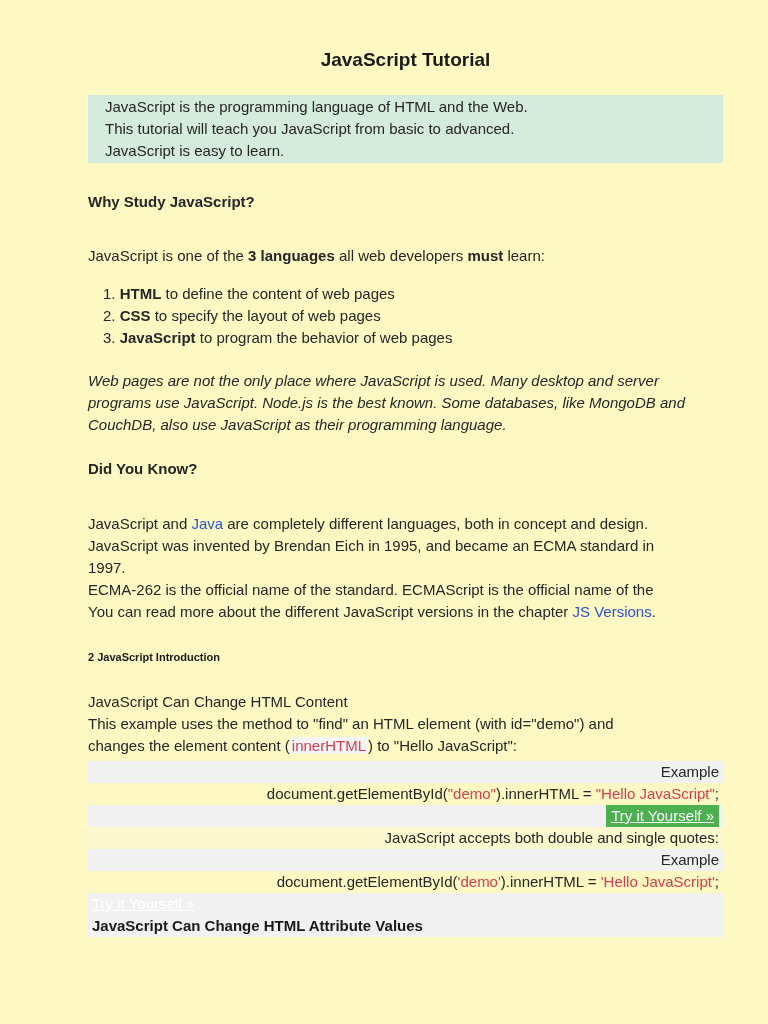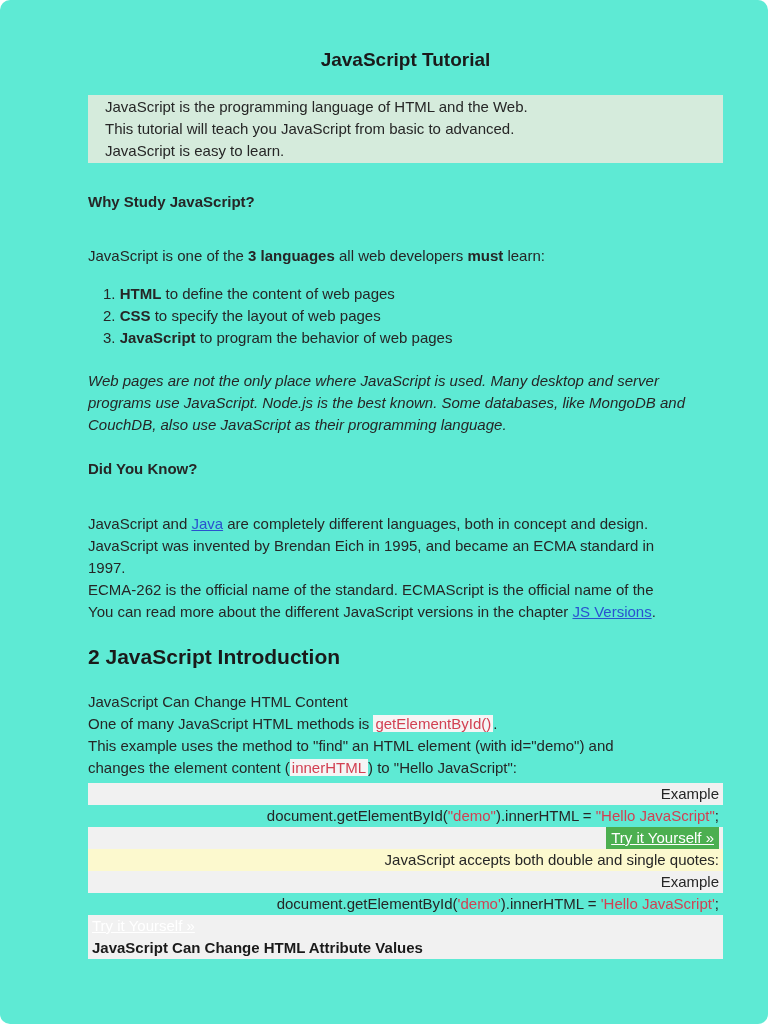--- a/index.html
+++ b/index.html
@@ -1,44 +1,43 @@
 <!DOCTYPE html>
 <html><head>
 <meta charset="utf-8">
 <style>
   html,body { margin:0; padding:0; background:#fff; }
   .page {
     position:relative;
     width:768px; height:1024px;
-    background:#5eead4;
+    background:#fef9c3;
     font-family:"Liberation Sans","DejaVu Sans",sans-serif;
     font-size:15px; line-height:22px;
     color:#262626;
     overflow:hidden;
-    border-radius:10px;
   }
   .content { padding:47px 45px 0 88px; }
 
   .title {
     margin:0; font-size:19px; line-height:26px;
     font-weight:bold; text-align:center; color:#1a1a1a;
   }
   .intro-box {
     margin-top:22px;
     background:#d5ebdc;
     padding:1px 17px;
   }
   .h3 { font-weight:bold; margin-top:28px; }
   .lead { margin-top:32px; }
   .olist { padding-left:15px;margin-top:16px; }
   .para2 { margin-top:21px;font-style:italic; }
   .dyk-heading { margin-top:22px; }
   .dyk-lines { margin-top:33px; }
   .h2 {
-    font-size:21px; line-height:24px; font-weight:bold;
+    font-size:11px; line-height:24px; font-weight:bold;
     margin-top:22px; color:#1a1a1a;
   }
   .intro2 { margin-top:22px; }
 
   .rows { margin-top:4px; }
   .row { min-height:22px; padding:0 4px;text-align:right; }
   .row.gray { background:#f1f1f1; }
   .row.yellow { background:#fcf9ce; }
   .gray-block { background:#f1f1f1; padding:0 4px; }
 
@@ -53,21 +52,21 @@
   }
   .tryit-ghost {
     color:#ffffff;
     text-decoration:underline;
     cursor:pointer;
   }
   .attr-heading { font-weight:bold; color:#1a1a1a; }
 
   
   .b { font-weight:bold; }
-  .link { color:#2a52cf; text-decoration:underline; cursor:pointer; }
+  .link { color:#2a52cf; cursor:pointer; }
   .red { color:#d24052; }
   .codehl { color:#d24052; background:#f5f5f5; padding:0 2px; }
 </style>
 </head>
 <body>
 
 <div class="page">
   <div class="content">
 
     <h1 class="title">JavaScript Tutorial</h1>
@@ -101,21 +100,20 @@
       <div><span>JavaScript was invented by Brendan Eich in 1995, and became an ECMA standard in</span></div>
       <div><span>1997.</span></div>
       <div><span>ECMA-262 is the official name of the standard. ECMAScript is the official name of the</span></div>
       <div><span>You can read more about the different JavaScript versions in the chapter </span><span class="link">JS Versions</span><span>.</span></div>
     </div>
 
     <div class="h2">2 JavaScript Introduction</div>
 
     <div class="intro2">
       <div><span>JavaScript Can Change HTML Content</span></div>
-      <div><span>One of many JavaScript HTML methods is </span><span class="codehl">getElementById()</span><span>.</span></div>
       <div><span>This example uses the method to "find" an HTML element (with id="demo") and</span></div>
       <div><span>changes the element content (</span><span class="codehl">innerHTML</span><span>) to "Hello JavaScript":</span></div>
     </div>
 
     <div class="rows">
       <div class="row gray">Example</div>
       <div class="row"><span>document.getElementById(</span><span class="red">"demo"</span><span>).innerHTML = </span><span class="red">"Hello JavaScript"</span><span>;</span></div>
       <div class="row gray">
         <span class="chip">Try it Yourself »</span>
       </div>

